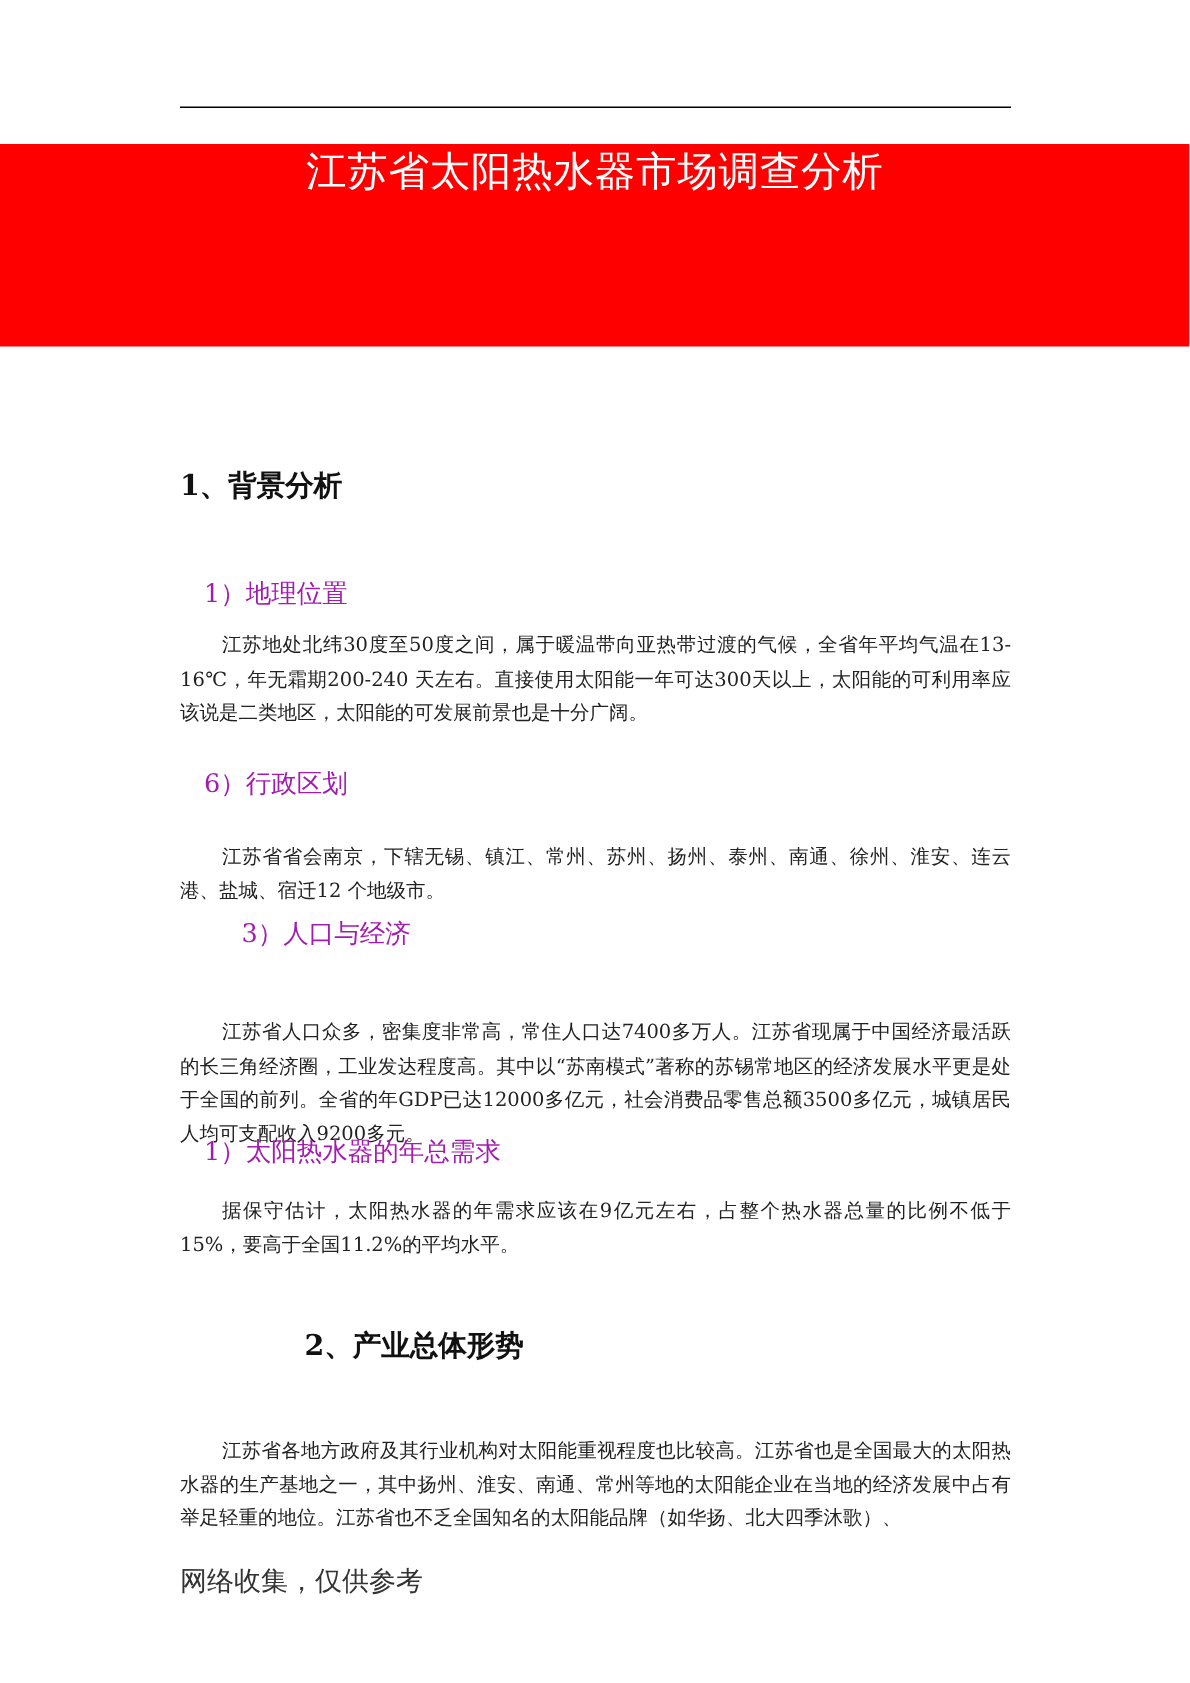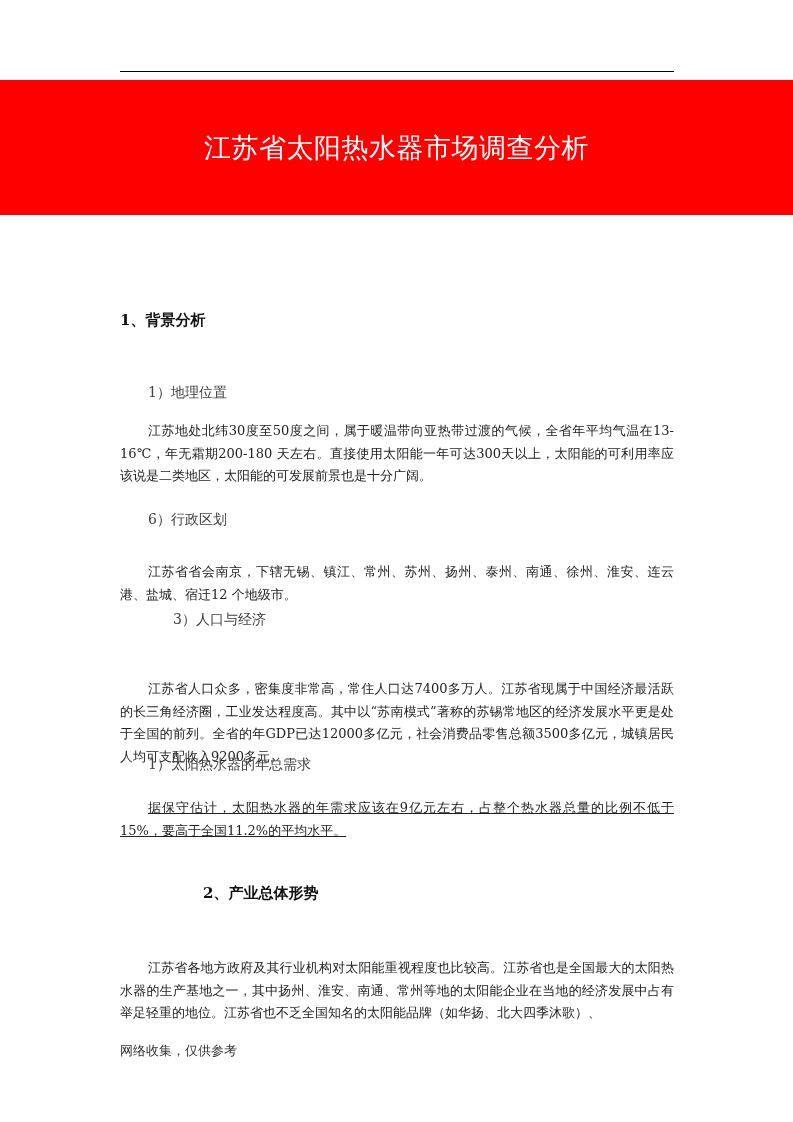--- a/index.html
+++ b/index.html
@@ -19,91 +19,90 @@
       position: absolute;
       left: 120px;
       top: 71px;
       width: 554px;
       height: 0;
       border-top: 1px solid #000000;
     }
     .banner {
       position: absolute;
       left: 0;
-      top: 80px;
+      top: 96px;
       width: 793px;
       height: 135px;
       background: #fe0000;
       display: flex;
-      align-items: center;
       justify-content: center;
     }
     .banner-title {
       color: #ffffff;
       font-family: "DejaVu Sans", "Liberation Sans", sans-serif;
       font-size: 27px;
       letter-spacing: 0.5px;
       margin-top: 0px;
     }
     .section-heading {
       position: absolute;
       font-family: "DejaVu Serif", "Liberation Serif", serif;
       font-weight: bold;
-      font-size: 15px;
+      font-size: 19px;
       color: #111111;
       margin: 0;
       white-space: nowrap;
     }
     .subheading {
       position: absolute;
-      left: 148px;
-      font-size: 14px;
-      color: #404040;
+      left: 136px;
+      font-size: 17px;
+      color: #a21caf;
       white-space: nowrap;
     }
     .para {
       position: absolute;
       left: 120px;
       width: 554px;
       font-size: 13px;
       line-height: 22.5px;
       color: #222222;
       text-indent: 28px;
       text-align: justify;
       margin: 0;
     }
     .footer-note {
       position: absolute;
       left: 120px;
       top: 1042px;
-      font-size: 13px;
+      font-size: 18px;
       color: #333333;
       white-space: nowrap;
     }
   </style>
 </head>
 <body>
 
 <div class="header-rule"></div>
 
 <div class="banner">
   <div class="banner-title">江苏省太阳热水器市场调查分析</div>
 </div>
 
 <h2 class="section-heading" style="left:120px; top:311px;">1、背景分析</h2>
 
 <div class="subheading" style="top:384px;">1）地理位置</div>
-<p class="para" style="top:420px;">江苏地处北纬30度至50度之间，属于暖温带向亚热带过渡的气候，全省年平均气温在13-16℃，年无霜期200-180 天左右。直接使用太阳能一年可达300天以上，太阳能的可利用率应该说是二类地区，太阳能的可发展前景也是十分广阔。</p>
+<p class="para" style="top:420px;">江苏地处北纬30度至50度之间，属于暖温带向亚热带过渡的气候，全省年平均气温在13-16℃，年无霜期200-240 天左右。直接使用太阳能一年可达300天以上，太阳能的可利用率应该说是二类地区，太阳能的可发展前景也是十分广阔。</p>
 
 <div class="subheading" style="top:511px;">6）行政区划</div>
 <p class="para" style="top:561px;">江苏省省会南京，下辖无锡、镇江、常州、苏州、扬州、泰州、南通、徐州、淮安、连云港、盐城、宿迁12 个地级市。</p>
 
 <div class="subheading" style="top:611px;margin-left:25px;">3）人口与经济</div>
 <p class="para" style="top:678px;">江苏省人口众多，密集度非常高，常住人口达7400多万人。江苏省现属于中国经济最活跃的长三角经济圈，工业发达程度高。其中以“苏南模式”著称的苏锡常地区的经济发展水平更是处于全国的前列。全省的年GDP已达12000多亿元，社会消费品零售总额3500多亿元，城镇居民人均可支配收入9200多元。</p>
 
 <div class="subheading" style="top:756px;">1）太阳热水器的年总需求</div>
-<p class="para" style="top:797px;text-decoration:underline;">据保守估计，太阳热水器的年需求应该在9亿元左右，占整个热水器总量的比例不低于15%，要高于全国11.2%的平均水平。</p>
+<p class="para" style="top:797px;">据保守估计，太阳热水器的年需求应该在9亿元左右，占整个热水器总量的比例不低于15%，要高于全国11.2%的平均水平。</p>
 
 <h2 class="section-heading" style="left:163px; top:884px;margin-left:40px;">2、产业总体形势</h2>
 
 <p class="para" style="top:957px;">江苏省各地方政府及其行业机构对太阳能重视程度也比较高。江苏省也是全国最大的太阳热水器的生产基地之一，其中扬州、淮安、南通、常州等地的太阳能企业在当地的经济发展中占有举足轻重的地位。江苏省也不乏全国知名的太阳能品牌（如华扬、北大四季沐歌）、</p>
 
 <div class="footer-note">网络收集，仅供参考</div>
 
 </body></html>

